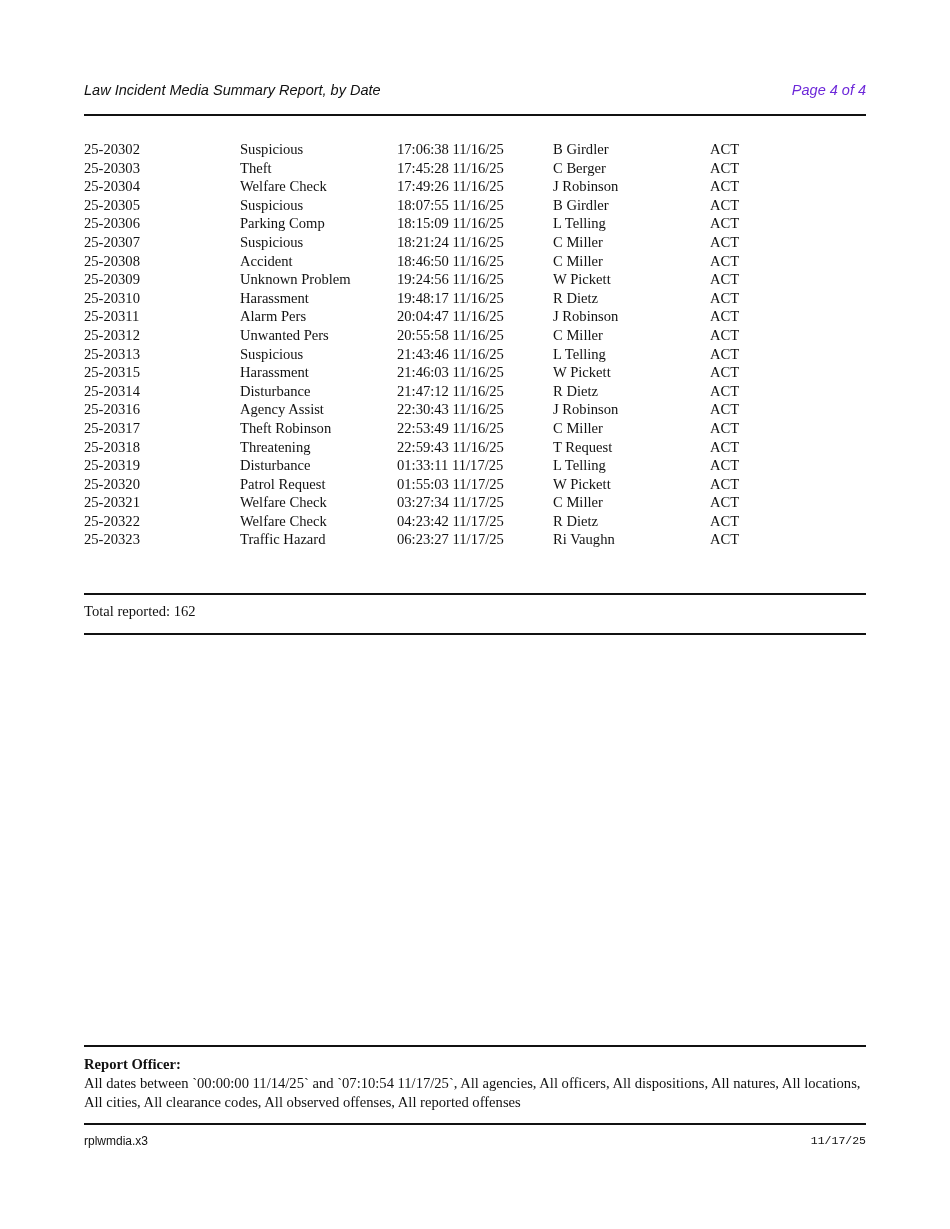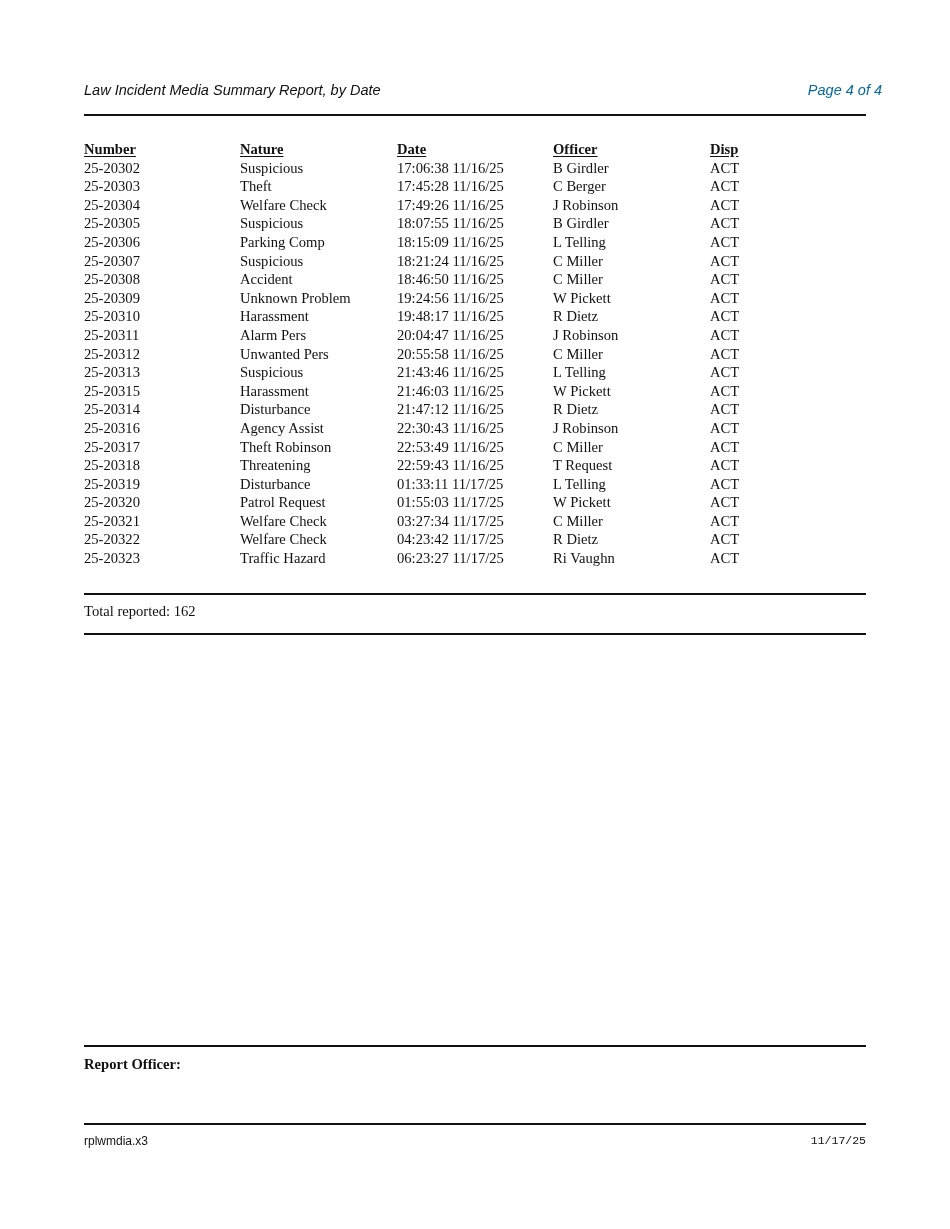--- a/index.html
+++ b/index.html
@@ -25,26 +25,26 @@
       left: 84px;
       top: 82px;
       font-family: "Liberation Sans", sans-serif;
       font-style: italic;
       font-size: 14.5px;
       color: #111;
       white-space: nowrap;
     }
     .hdr-page {
       position: absolute;
-      right: 68px;
+      right: 84px;
       top: 82px;
       font-family: "Liberation Sans", sans-serif;
       font-style: italic;
       font-size: 14.5px;
-      color: #0369a1;
+      color: #6d28d9;
       white-space: nowrap;
     }
     .rule {
       position: absolute;
       left: 84px;
       width: 782px;
       height: 0;
       border-top: 2px solid #111;
     }
     .table {
@@ -122,27 +122,20 @@
 <body>
 
 <div class="page">
 
   <div class="hdr-title">Law Incident Media Summary Report, by Date</div>
   <div class="hdr-page">Page 4 of 4</div>
 
   <div class="rule" style="top:114px;"></div>
 
   <div class="table">
-    <div class="row head">
-      <span class="cell c0">Number</span>
-      <span class="cell c1">Nature</span>
-      <span class="cell c2">Date</span>
-      <span class="cell c3">Officer</span>
-      <span class="cell c4">Disp</span>
-    </div>
     <div id="table-body">
         <div class="row">
           <span class="cell c0">25-20302</span>
           <span class="cell c1">Suspicious</span>
           <span class="cell c2">17:06:38 11/16/25</span>
           <span class="cell c3">B Girdler</span>
           <span class="cell c4">ACT</span>
         </div>
         <div class="row">
           <span class="cell c0">25-20303</span>
@@ -296,19 +289,20 @@
 
   <div class="rule" style="top:593px;"></div>
 
   <div class="total">Total reported: 162</div>
 
   <div class="rule" style="top:633px;"></div>
 
   <div class="rule" style="top:1045px;"></div>
 
   <div class="incl-label">Report Officer:</div>
+  <div class="incl-text">All dates between `00:00:00 11/14/25` and `07:10:54 11/17/25`, All agencies, All officers, All dispositions, All natures, All locations, All cities, All clearance codes, All observed offenses, All reported offenses</div>
 
   <div class="rule" style="top:1123px;"></div>
 
   <div class="foot-left">rplwmdia.x3</div>
   <div class="foot-right">11/17/25</div>
 
 </div>
 
 </body></html>

